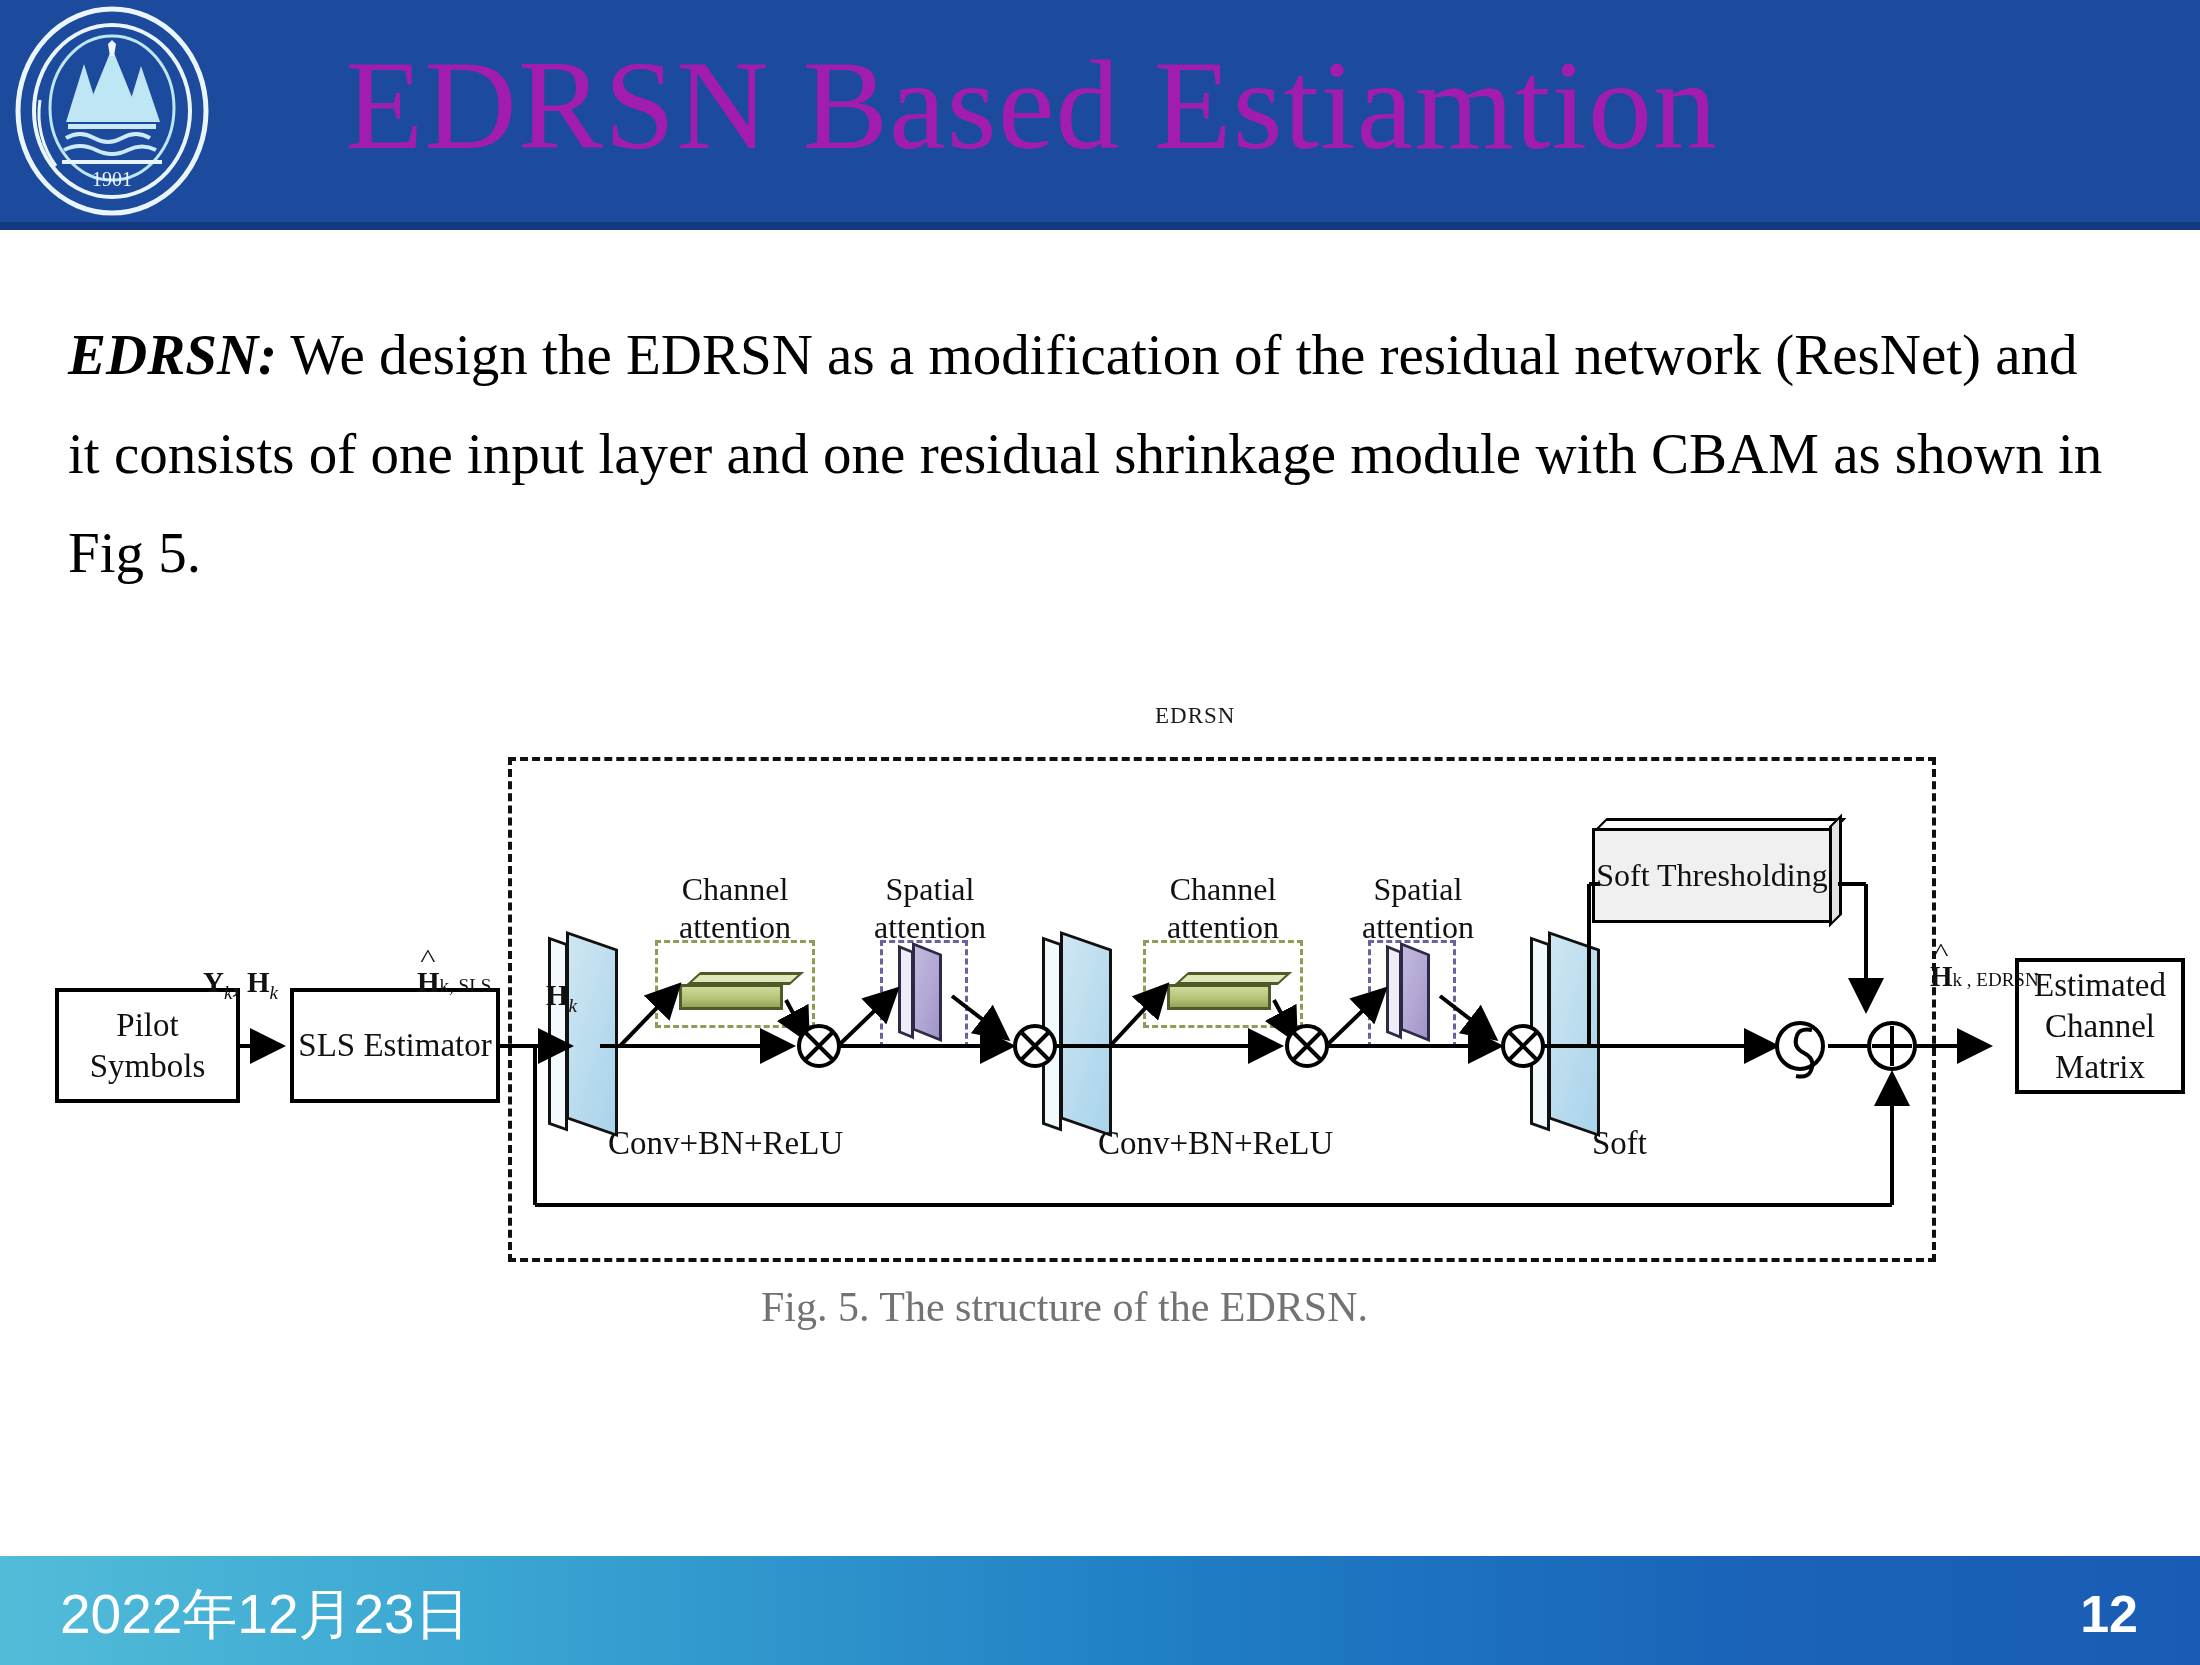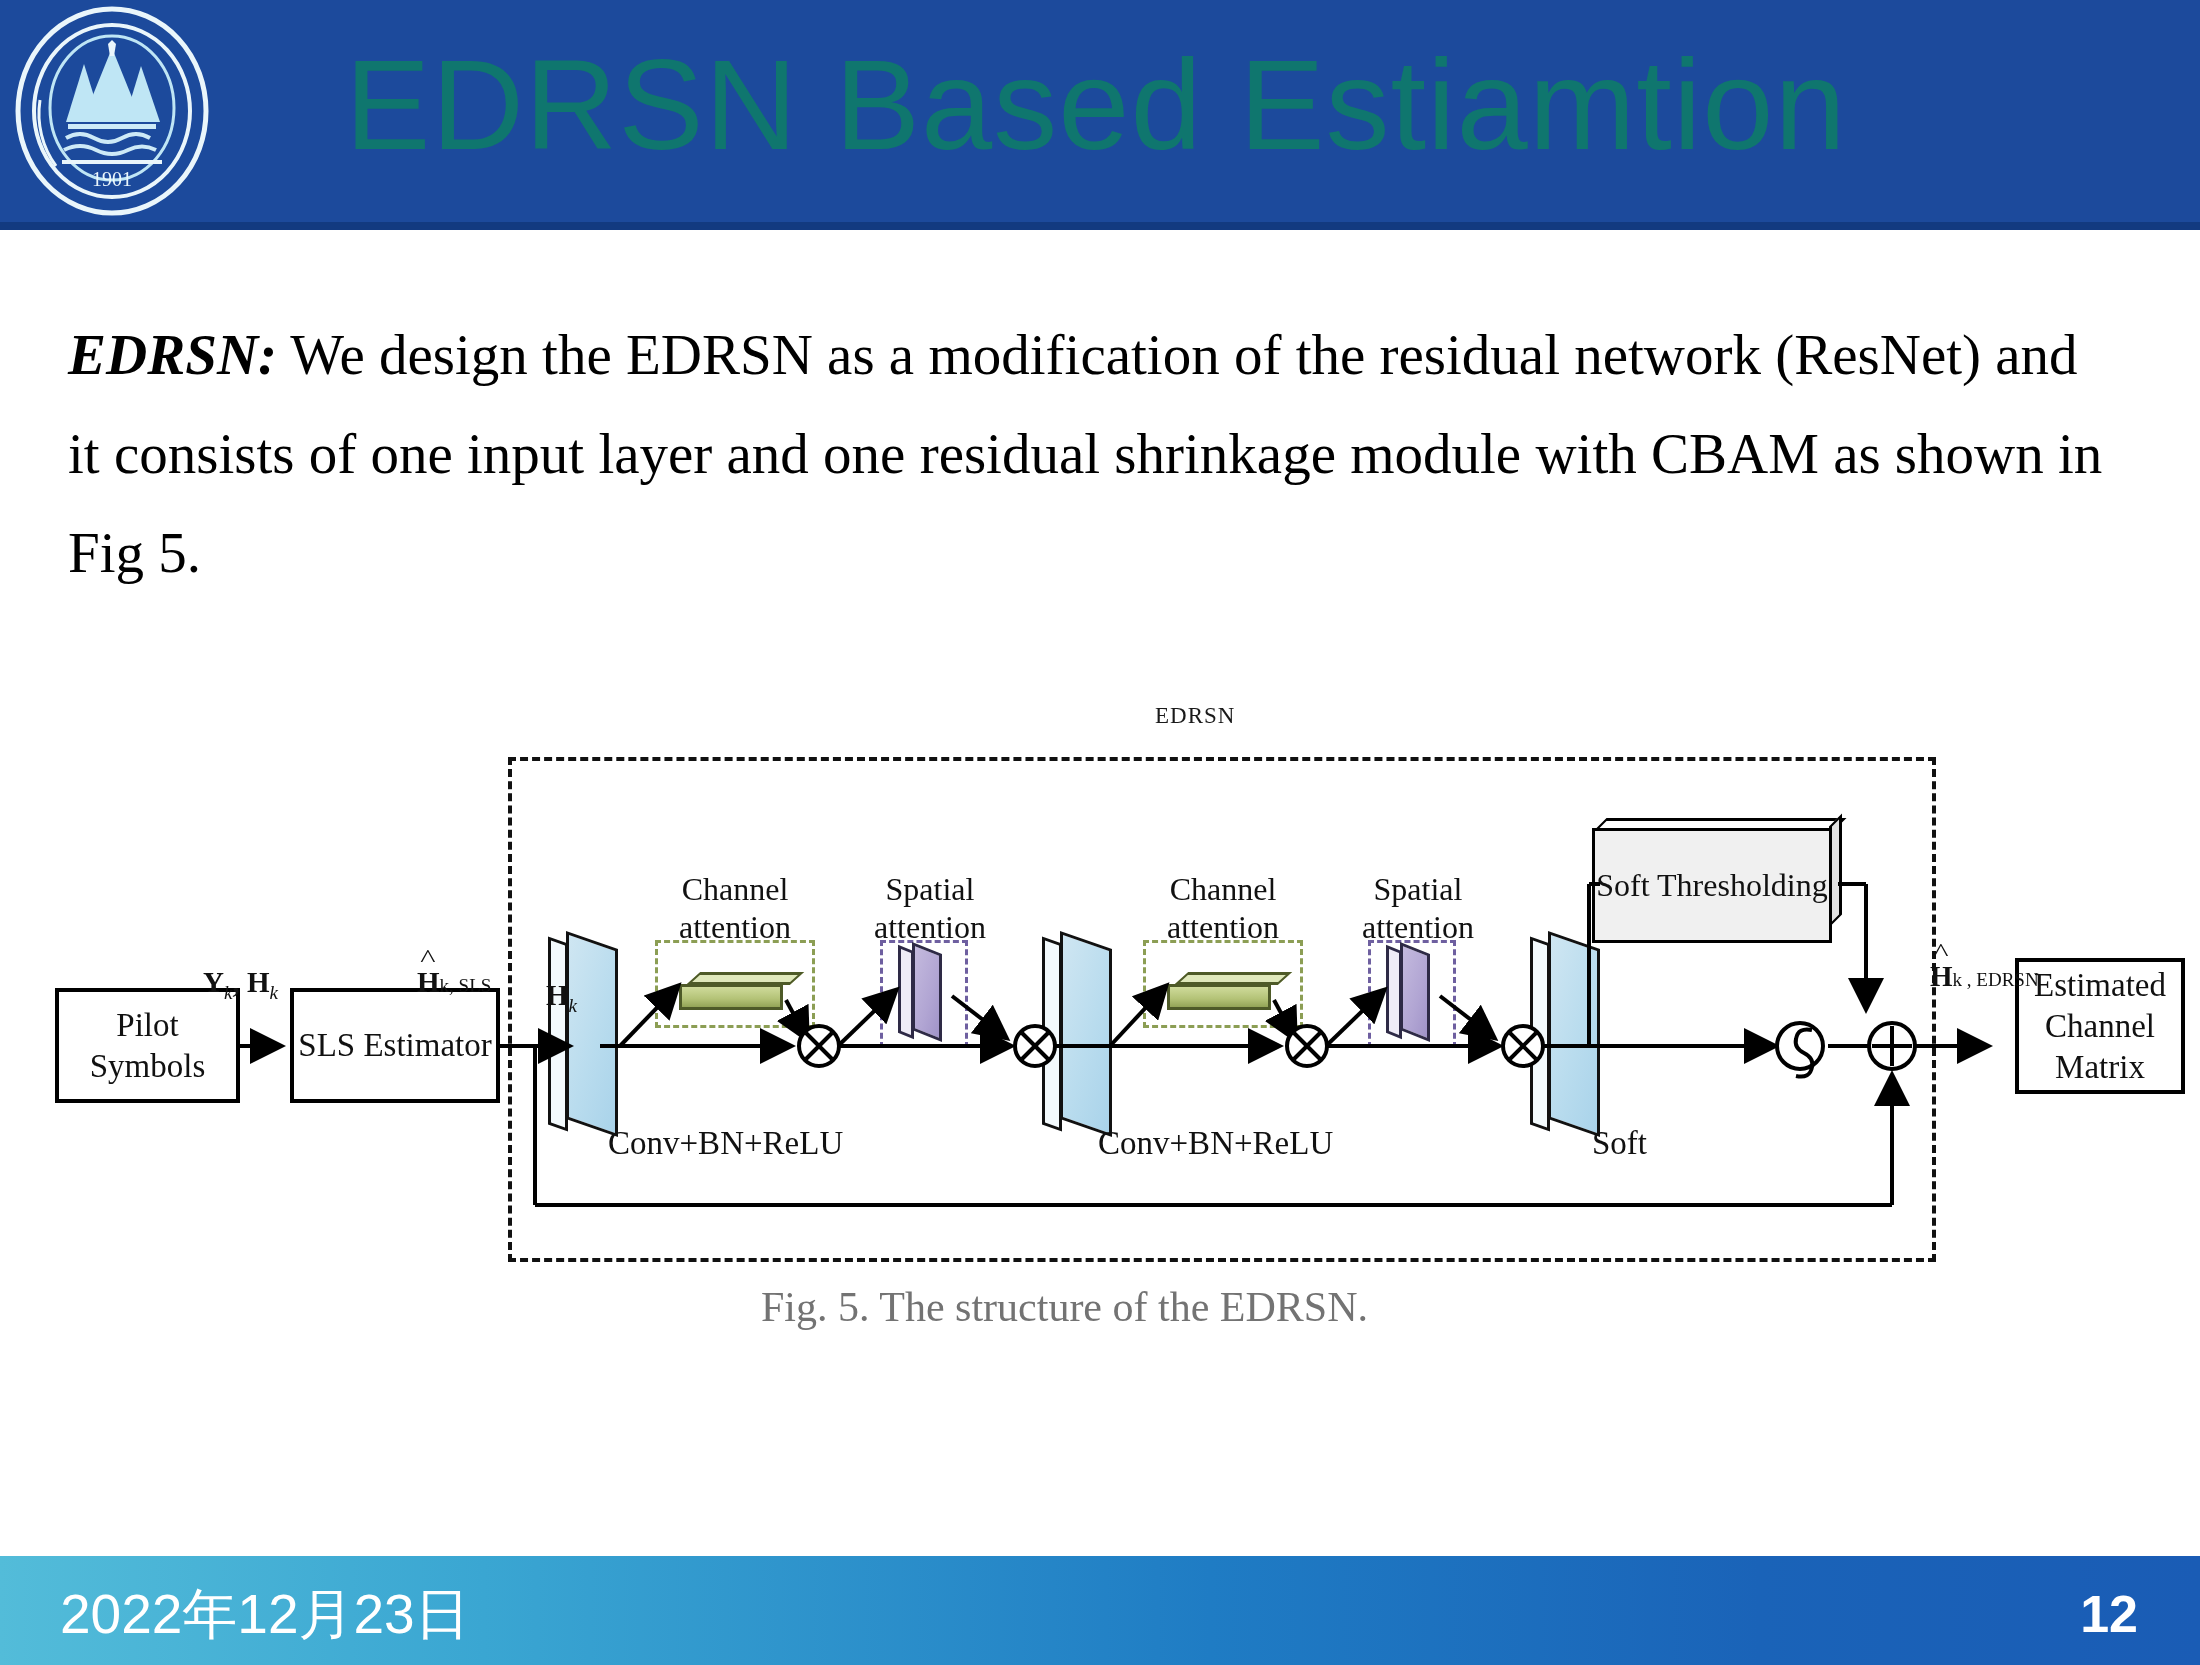--- a/index.html
+++ b/index.html
@@ -14,22 +14,22 @@
   .header{
     position:absolute;left:0;top:0;width:2200px;height:228px;
     background:#1c4a9c;
   }
   .header-underline{
     position:absolute;left:0;top:222px;width:2200px;height:8px;
     background:#123a80;
   }
   .header-title{
     position:absolute;left:345px;top:30px;width:1700px;
-    color:#0f766e;font-size:128px;line-height:150px;
-    font-family:Liberation Sans, sans-serif;font-weight:400;
+    color:#a21caf;font-size:128px;line-height:150px;
+    font-family:Liberation Serif, serif;font-weight:400;
     letter-spacing:1px;white-space:nowrap;
   }
   .logo{
     position:absolute;left:10px;top:4px;width:205px;height:215px;
   }
 
   
   .body-text{
     position:absolute;left:68px;top:305px;width:2040px;
     font-size:57px;line-height:99px;color:#000000;
@@ -49,21 +49,21 @@
     position:absolute;border:4px solid #000000;background:#ffffff;
     box-sizing:border-box;display:flex;align-items:center;justify-content:center;
     text-align:center;font-size:33px;line-height:41px;color:#111111;
     font-family:"Liberation Serif", serif;
   }
   #pilot-symbols{left:55px;top:988px;width:185px;height:115px;}
   #sls-estimator{left:290px;top:988px;width:210px;height:115px;}
   #estimated-matrix{left:2015px;top:958px;width:170px;height:136px;}
 
   .soft-th{
-    position:absolute;left:1592px;top:828px;width:240px;height:115px;
+    position:absolute;left:1592px;top:828px;width:240px;height:95px;
     border:3px solid #000000;background:#f0f0f0;box-sizing:border-box;
     display:flex;align-items:center;justify-content:center;text-align:center;
     font-size:32px;line-height:39px;color:#111111;
     font-family:"Liberation Serif", serif;
   }
   .soft-th-top{
     position:absolute;left:1600px;top:818px;width:240px;height:13px;
     background:#ffffff;border:3px solid #000;box-sizing:border-box;
     transform:skewX(-45deg);
   }

